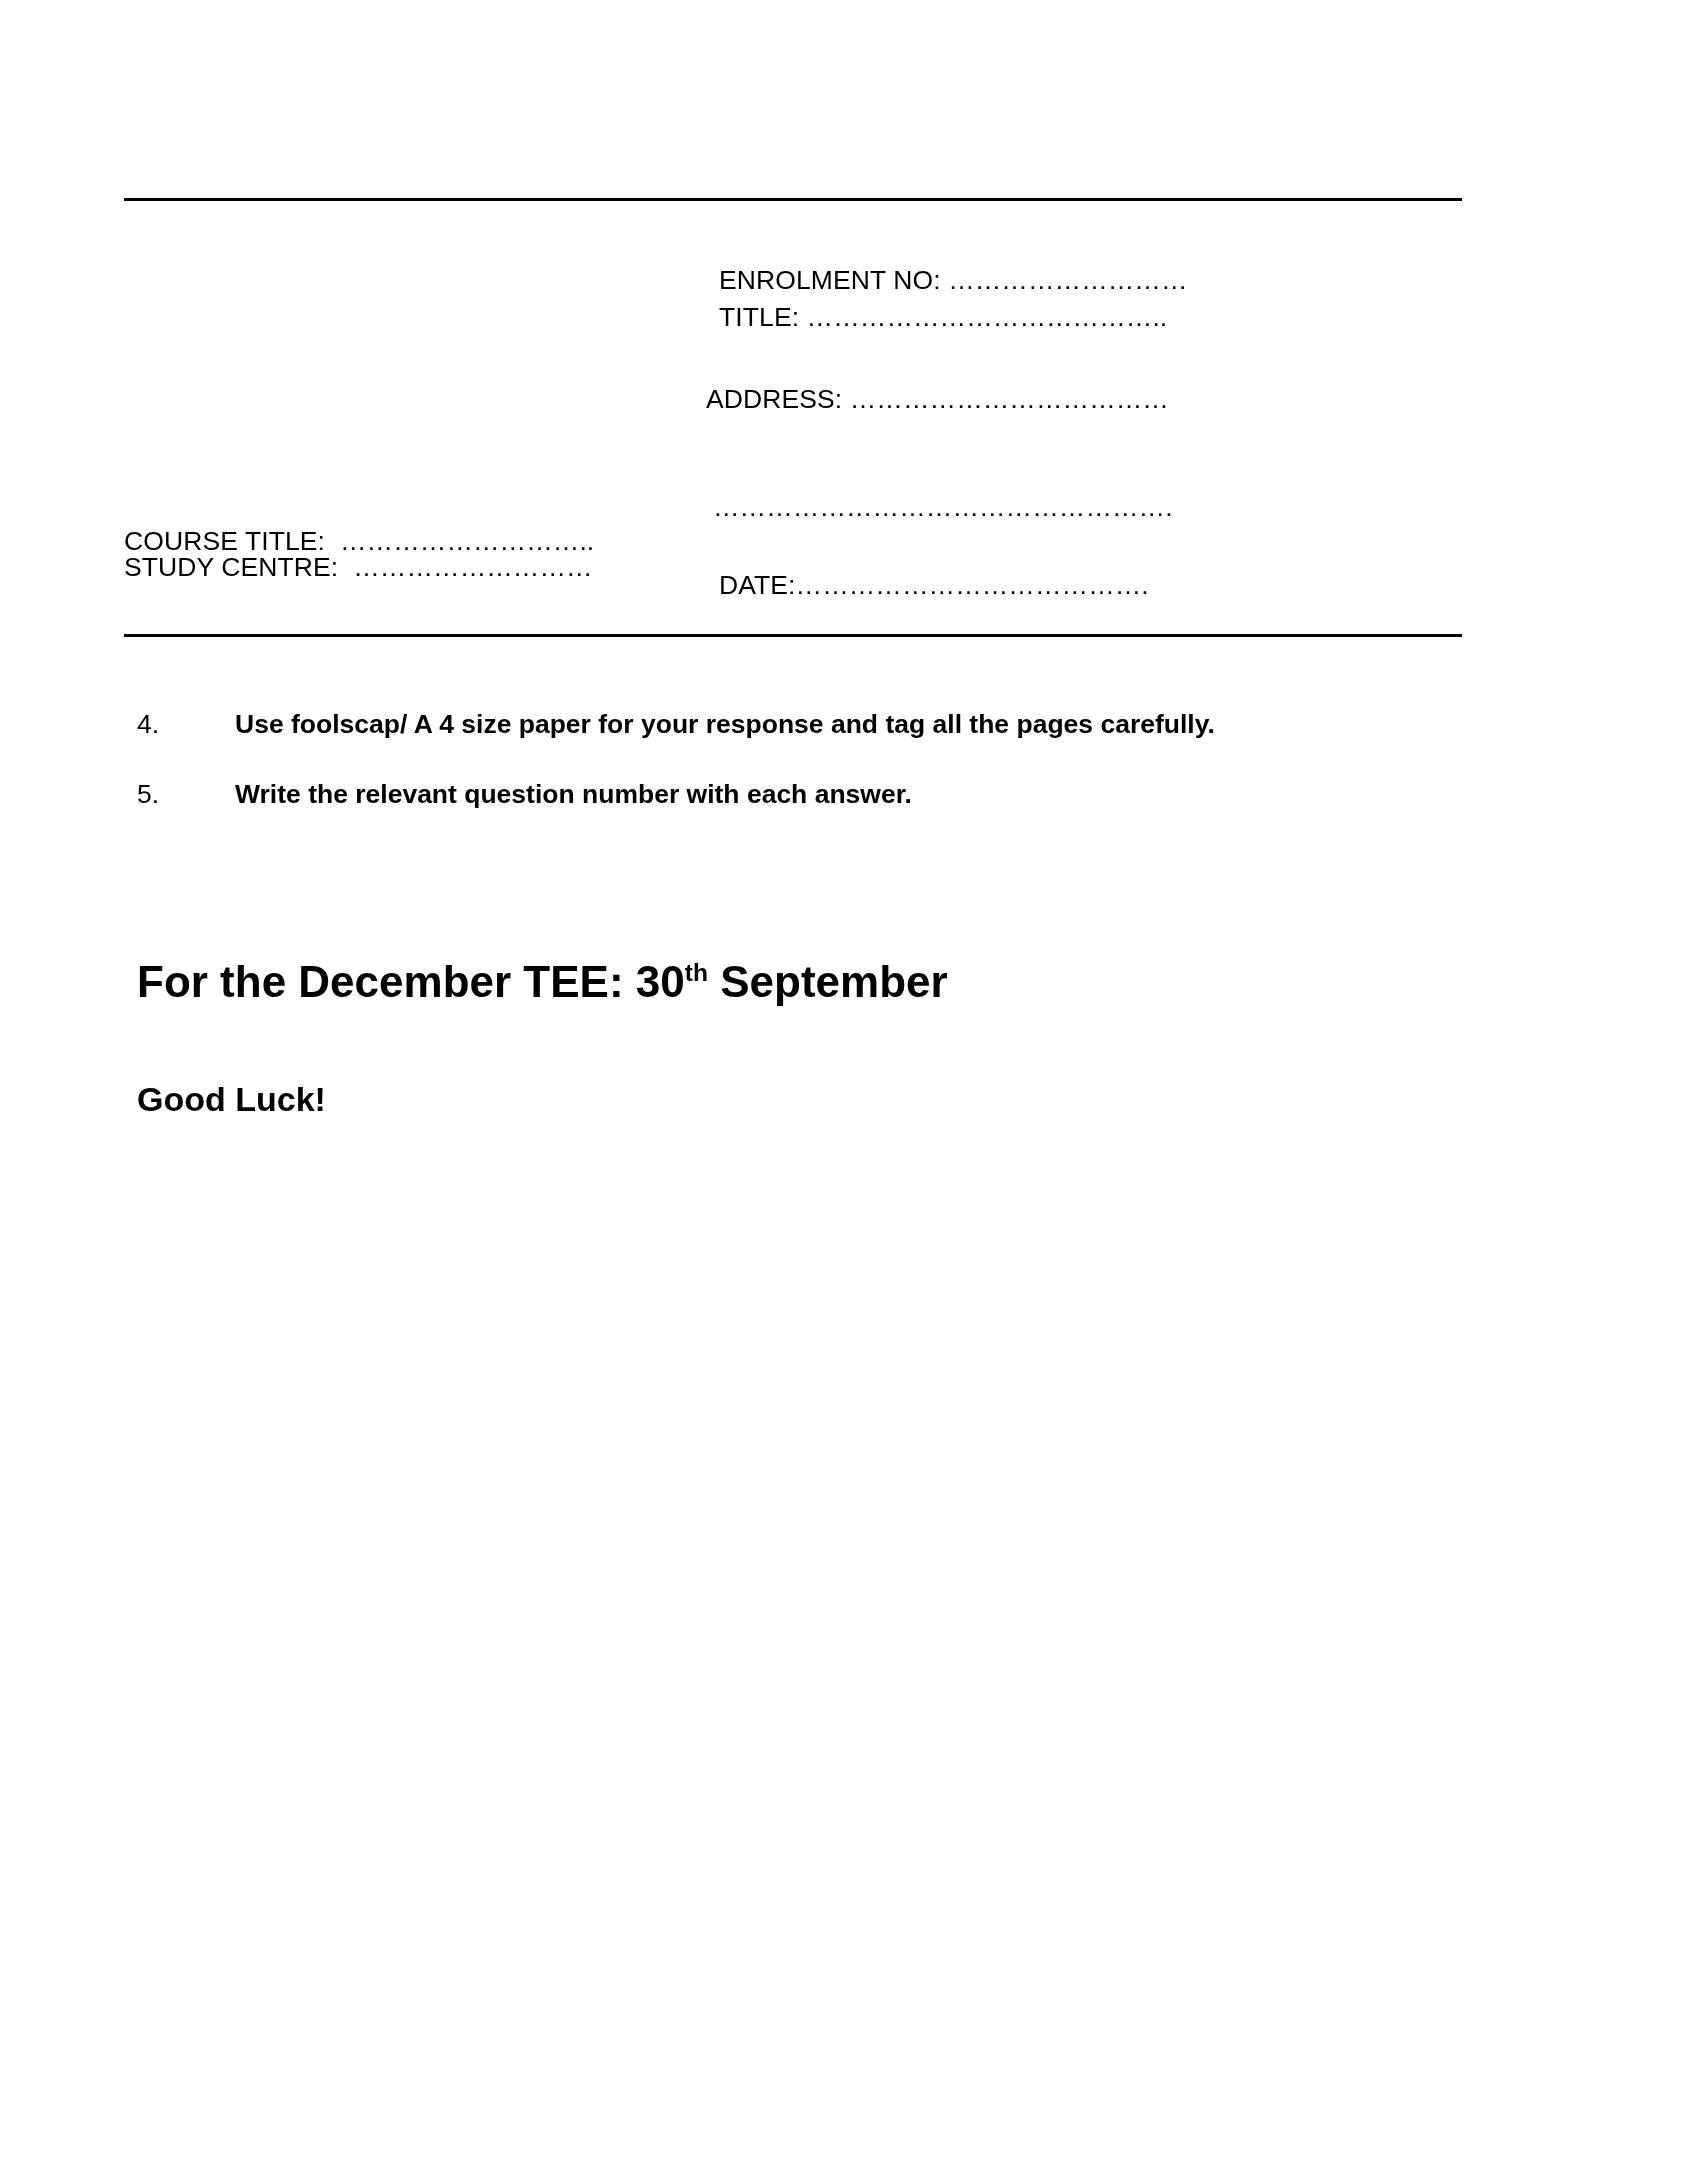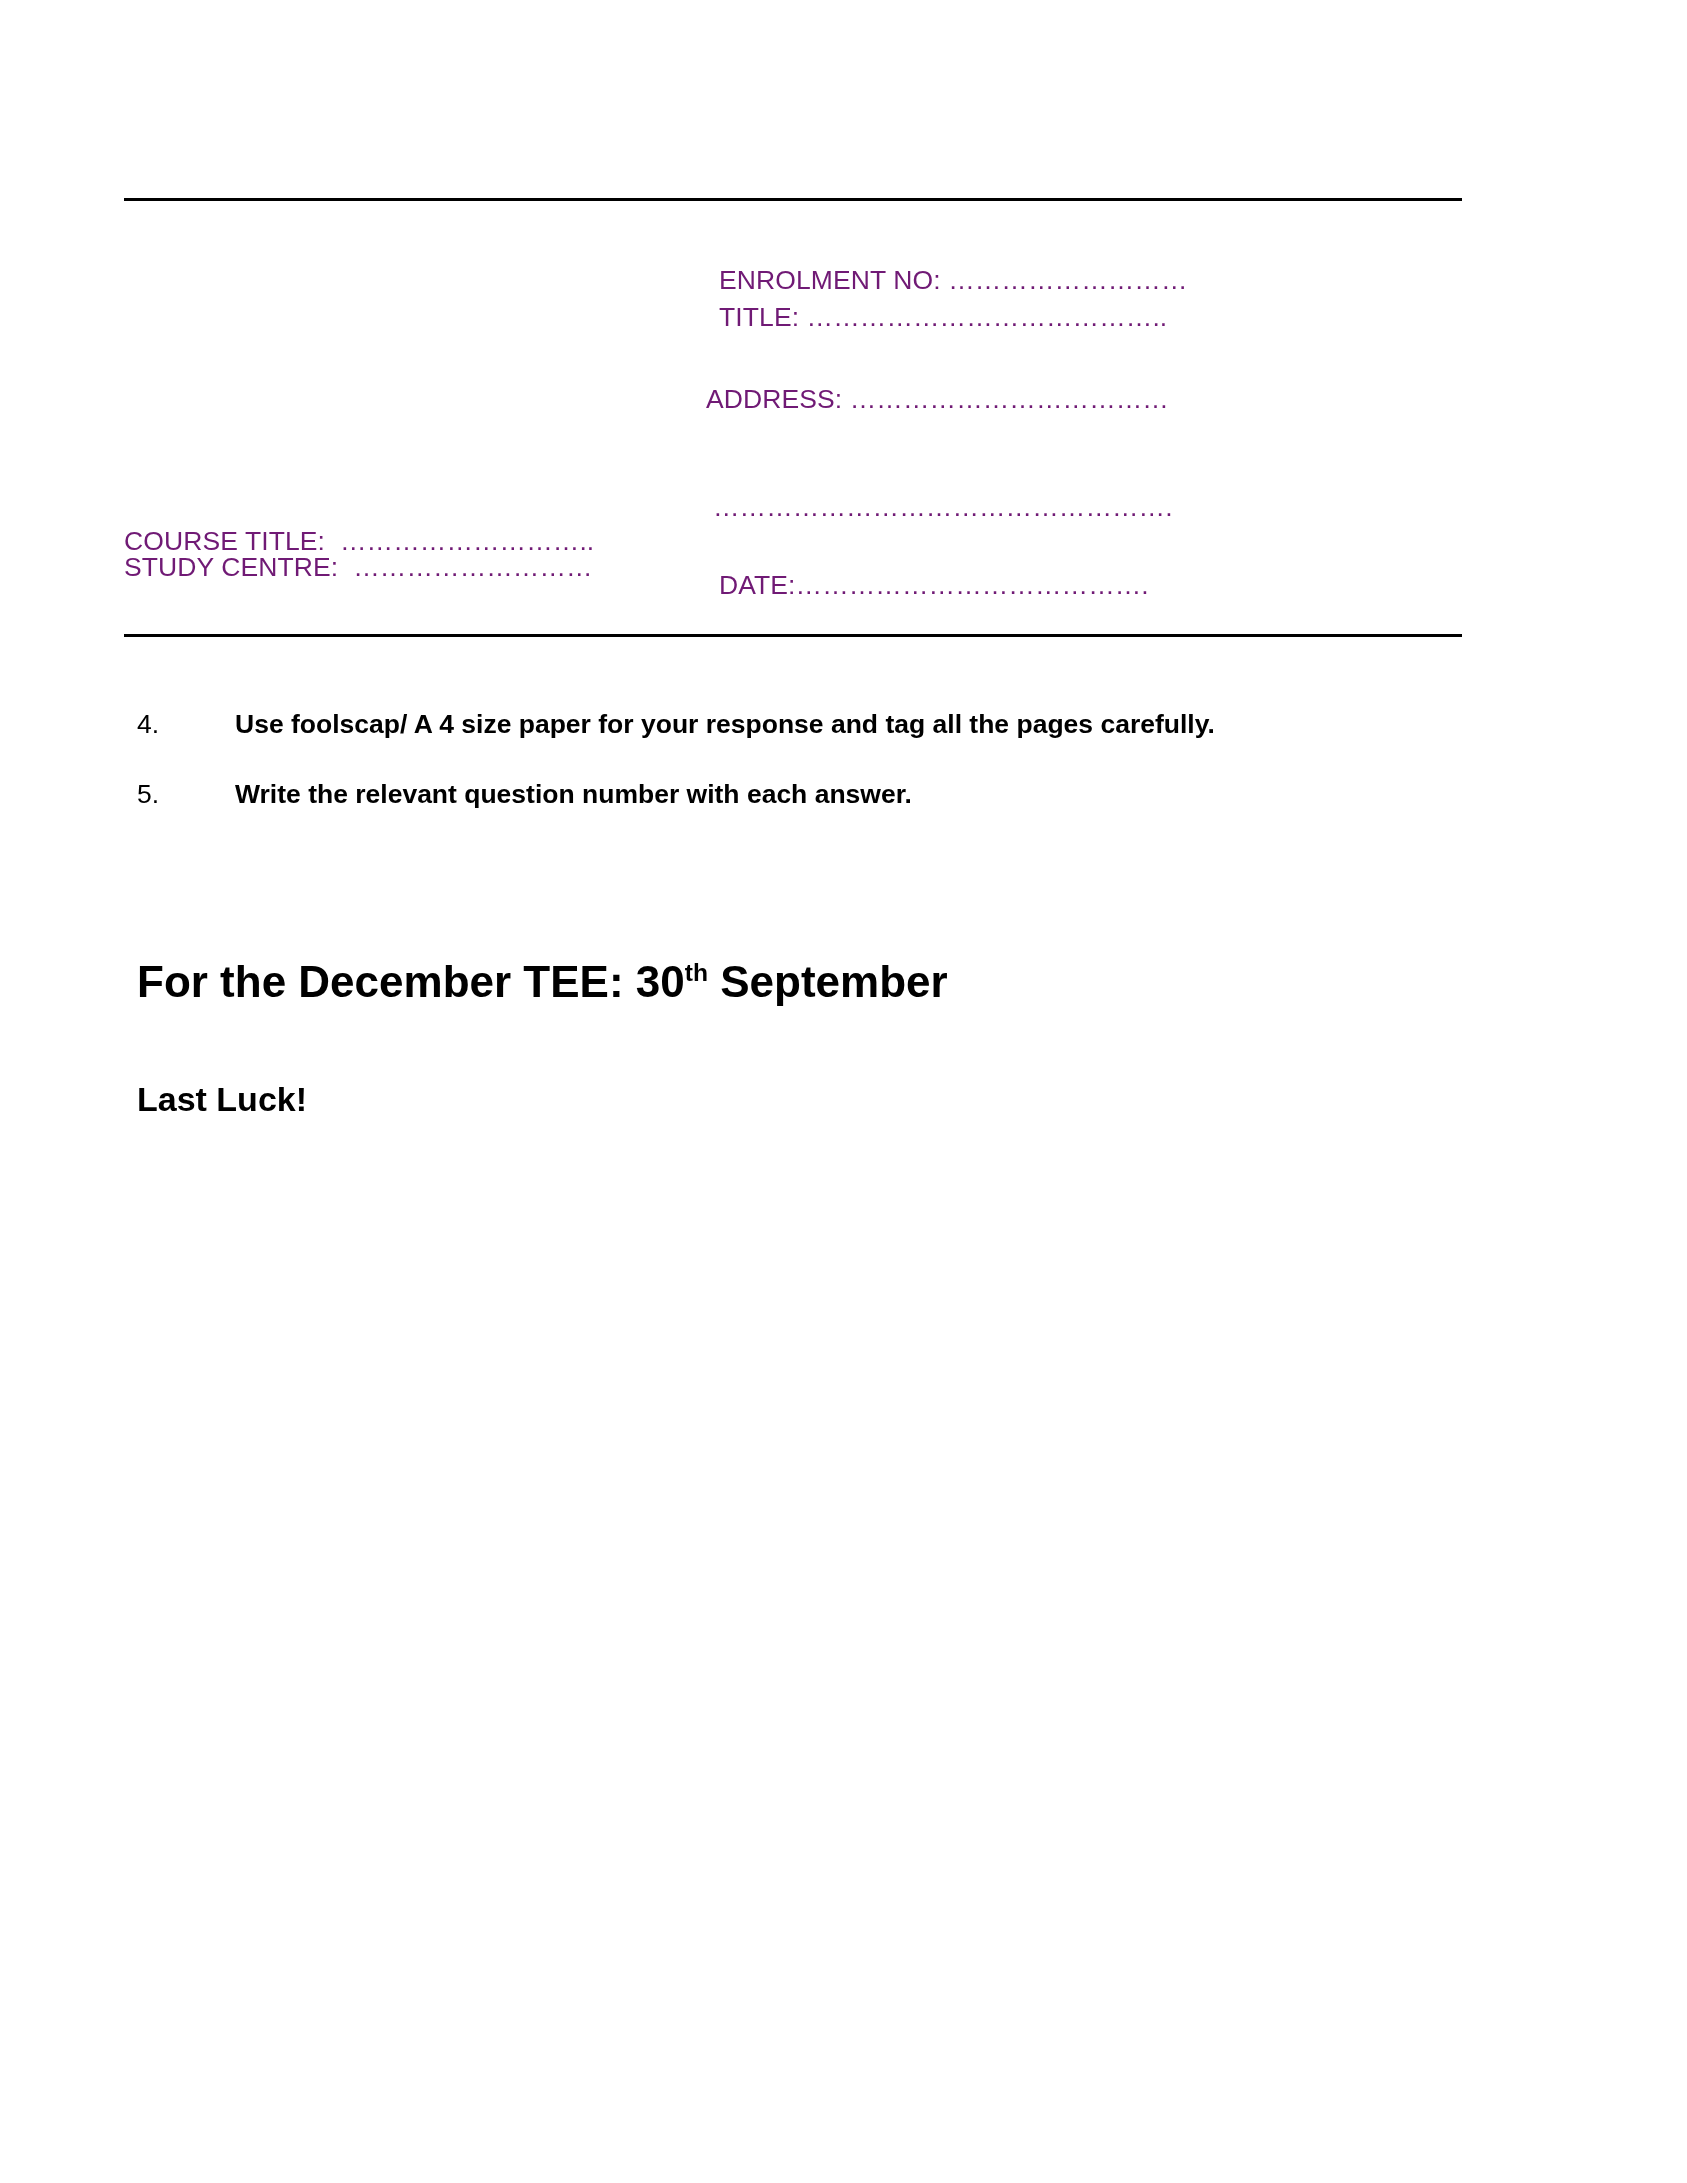--- a/index.html
+++ b/index.html
@@ -48,21 +48,21 @@
     height: 433px;
   }
 
   .form-line {
     position: absolute;
     white-space: pre;
     font-family: "Liberation Sans", sans-serif;
     font-weight: 400;
     font-size: 26.5px;
     line-height: 1.15;
-    color: #701a75;
+    color: #000000;
     letter-spacing: 0.1px;
   }
 
   
   .ln-enrolment    { left: 595px;  top: 64px;  }
   .ln-name         { left: 595px;  top: 101px; }
   .ln-address      { left: 582px;  top: 183px; }
   .ln-addrcont     { left: 589px;  top: 291px; }
   .ln-coursetitle  { left: 0px;    top: 325px; }
   .ln-studycentre  { left: 0px;    top: 351px; }
@@ -172,18 +172,18 @@
     </div>
 
   </div>
 
   <div class="bold-block">
 
 
     <div class="tee-line"><span>For the December TEE: 30</span><sup>th</sup><span> September</span></div>
 
 
-    <div class="good-luck">Last Luck!</div>
+    <div class="good-luck">Good Luck!</div>
 
   </div>
 
 </div>
 
 
 </body></html>

